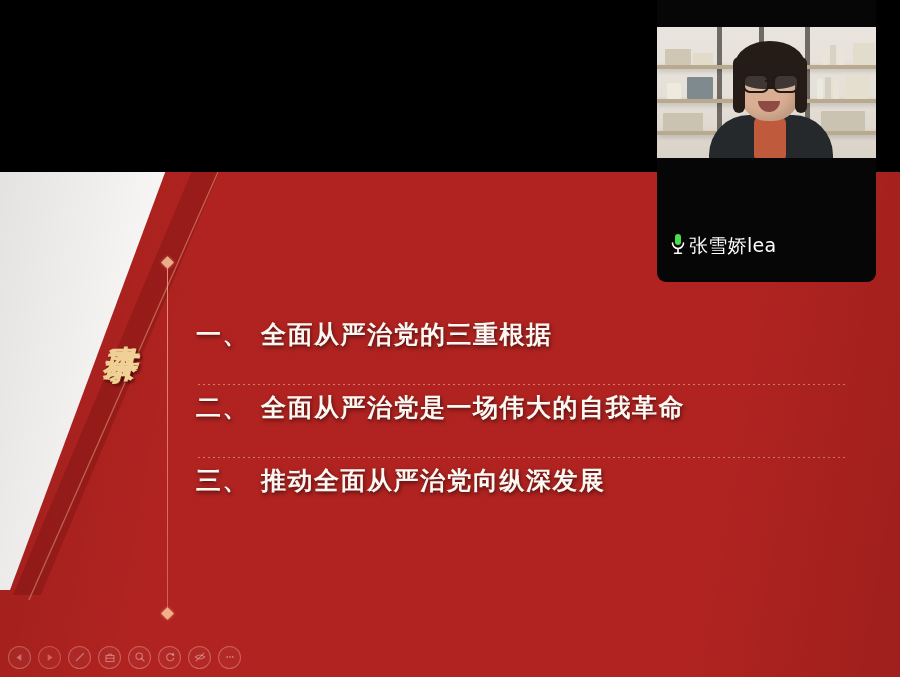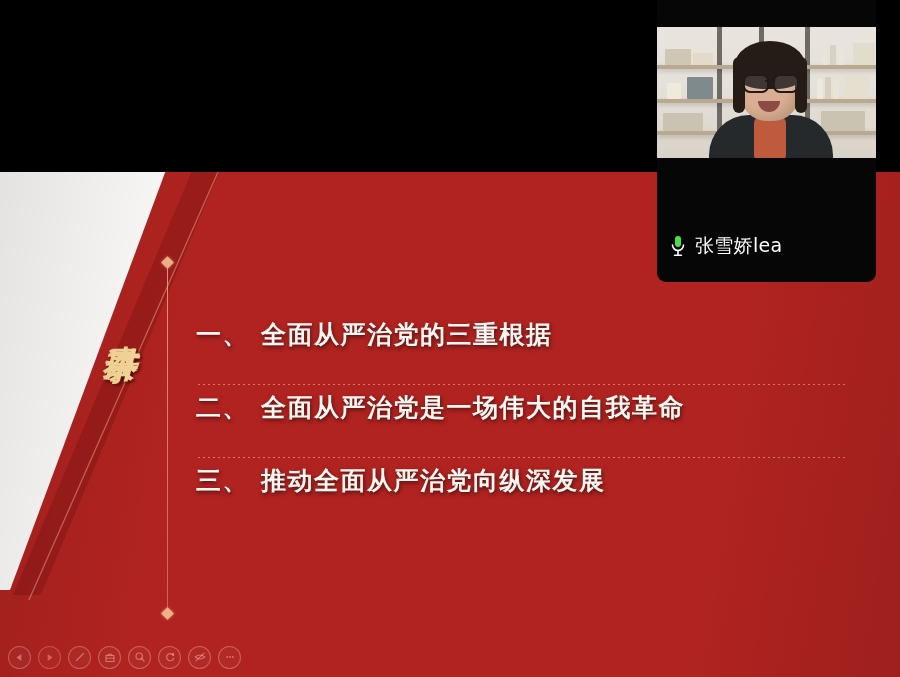--- a/index.html
+++ b/index.html
@@ -316,22 +316,21 @@
     height: 44px;
     background: #c05a3c;
     border-radius: 6px;
   }
 
   #video-name {
     position: absolute;
     left: 13px;
     top: 233px;
     display: flex;
-    align-items: center;
-    gap: 9px;
+    gap: 3px;
   }
   #video-name .label {
     color: #ffffff;
     font-size: 19px;
     font-family: "DejaVu Sans", "Liberation Sans", sans-serif;
     letter-spacing: .3px;
   }
   .mic-icon { width: 16px; height: 22px; display:block; }
 </style>
 </head>

